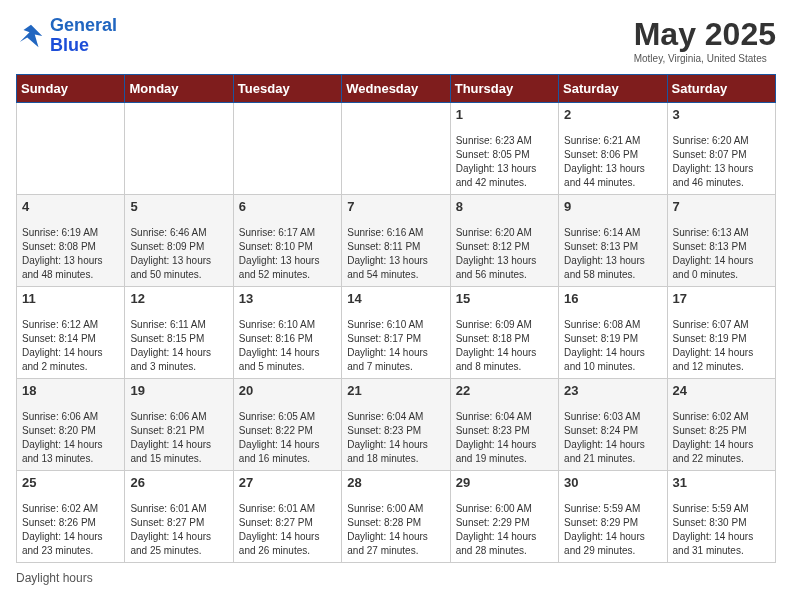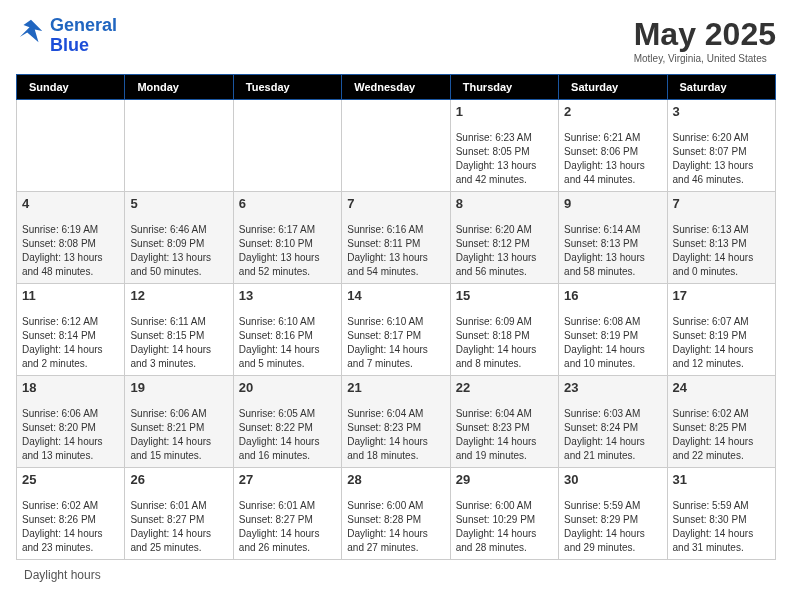--- a/index.html
+++ b/index.html
@@ -11,20 +11,21 @@
       padding: 16px;
     }
     .header-area {
       display: flex;
       justify-content: space-between;
       align-items: flex-start;
       margin-bottom: 10px;
     }
     .logo {
       display: flex;
+      align-items: center;
       gap: 4px;
     }
     .logo-text {
       font-size: 18px;
       font-weight: bold;
       color: #333;
       line-height: 1.1;
     }
     .logo-text span {
       color: #2166c0;
@@ -44,25 +45,25 @@
     .subtitle {
       font-size: 10px;
       color: #555;
     }
     table {
       width: 100%;
       border-collapse: collapse;
       table-layout: fixed;
     }
     thead tr th {
-      background: #000000;
+      background: #7f1d1d;
       color: #fff;
-      font-size: 11px;
+      font-size: 13px;
       font-weight: bold;
-      padding: 6px 12px;
+      padding: 6px 4px;
       text-align: left;
       border: 1px solid #1a55a0;
     }
     tbody tr td {
       border: 1px solid #ccc;
       vertical-align: top;
       padding: 4px 5px;
       font-size: 11px;
       color: #333;
       height: 80px;
@@ -83,21 +84,20 @@
       color: #333;
       margin-top: 12px;
     }
     .empty-cell {
       background: #fff !important;
     }
     .footer-note {
       margin-top: 8px;
       font-size: 12px;
       color: #555;
-      margin-left: 8px;
     }
   </style>
 </head>
 <body>
 
 <div class="header-area">
   <div class="logo">
     <svg class="logo-bird" viewBox="0 0 40 40">
       <polygon points="20,5 35,20 25,18 30,35 15,22 5,28 18,15 10,12" fill="#2166c0"></polygon>
     </svg>
@@ -302,21 +302,21 @@
         </td>
         <td>
           <span class="day-number">28</span>
           <div class="day-info">Sunrise: 6:00 AM
 Sunset: 8:28 PM
 Daylight: 14 hours and 27 minutes.</div>
         </td>
         <td>
           <span class="day-number">29</span>
           <div class="day-info">Sunrise: 6:00 AM
-Sunset: 10:29 PM
+Sunset: 2:29 PM
 Daylight: 14 hours and 28 minutes.</div>
         </td>
         <td>
           <span class="day-number">30</span>
           <div class="day-info">Sunrise: 5:59 AM
 Sunset: 8:29 PM
 Daylight: 14 hours and 29 minutes.</div>
         </td>
         <td>
           <span class="day-number">31</span>

